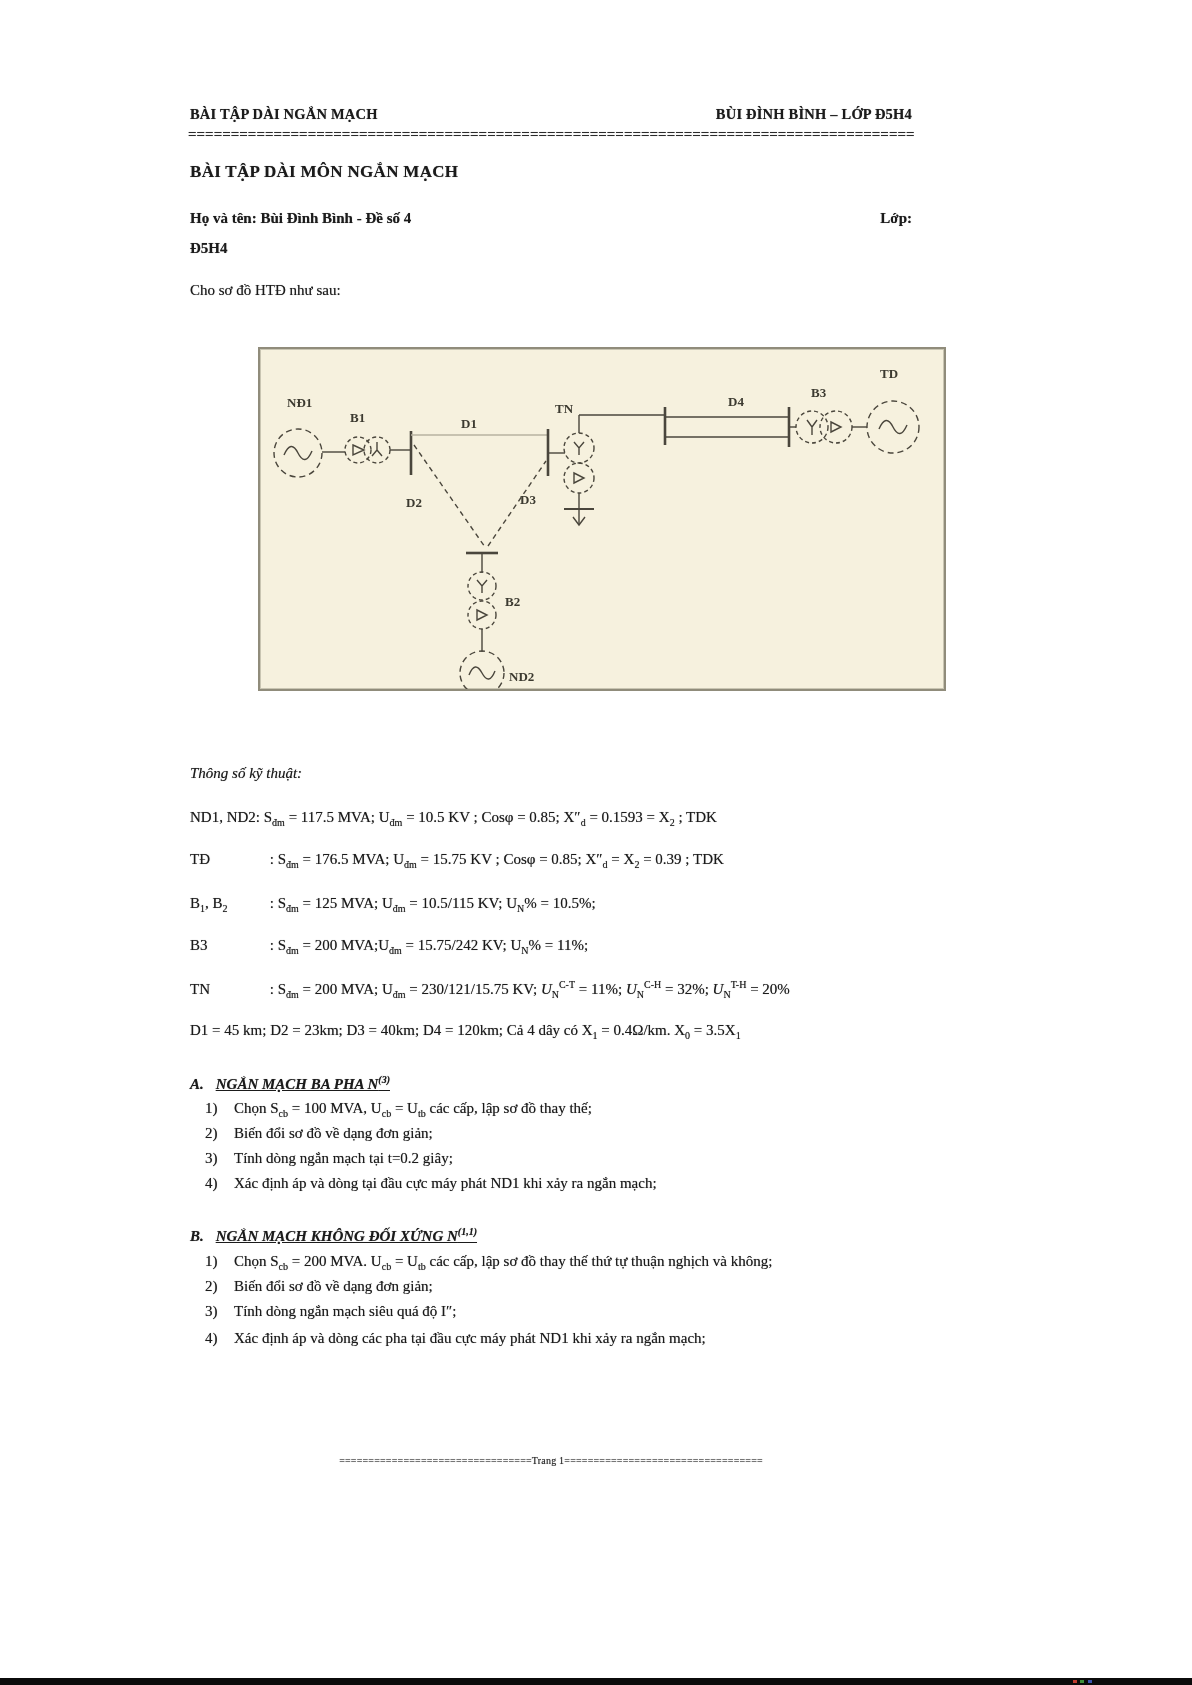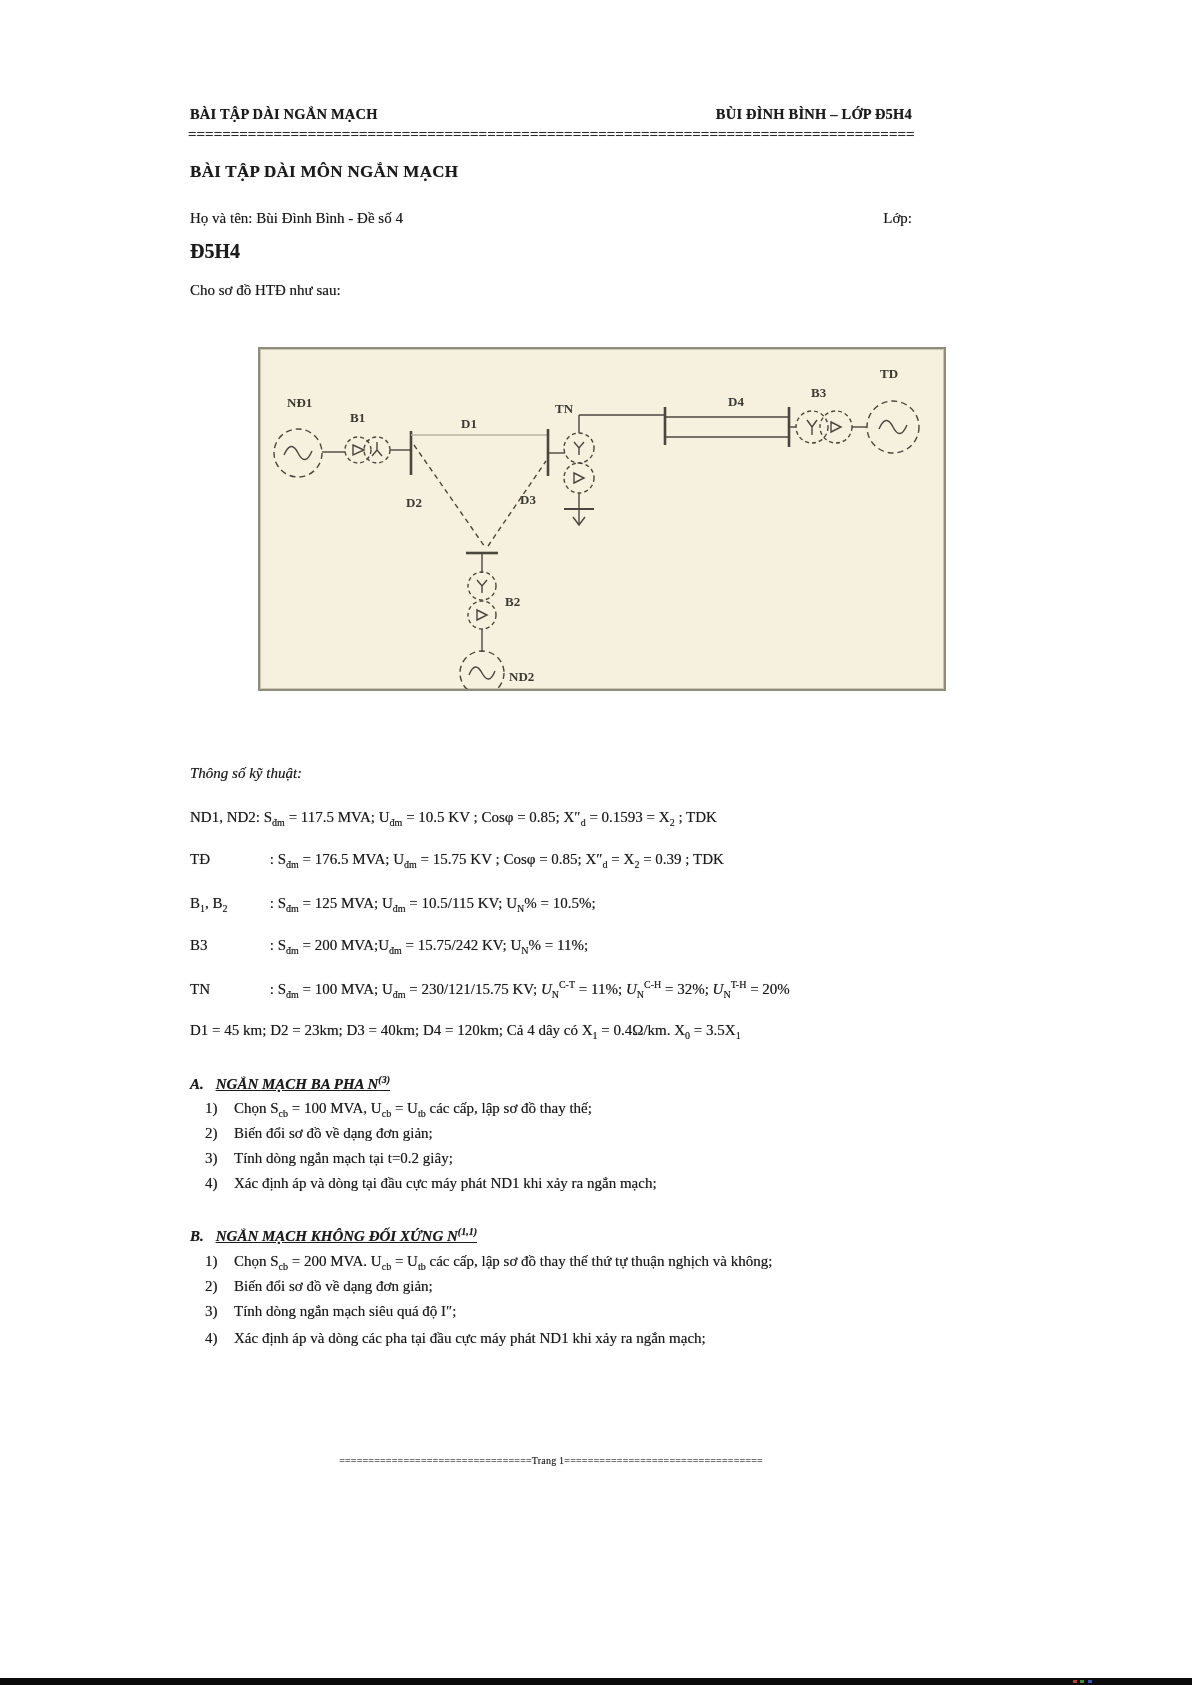--- a/index.html
+++ b/index.html
@@ -9,22 +9,22 @@
     overflow:hidden;
   }
   .abs{position:absolute;}
   .scan{text-shadow:0 0 0.7px rgba(25,25,25,0.6);}
   .hdr-row{top:106px;left:190px;width:722px;display:flex;justify-content:space-between;
     font-weight:bold;font-size:14.5px;letter-spacing:0.2px;gap:12px;}
   .rule{top:127px;left:188px;width:726px;font-weight:bold;font-size:15px;line-height:1;
     white-space:nowrap;overflow:hidden;color:#2a2a2a;}
   .doc-title{top:162px;left:190px;width:722px;font-weight:bold;font-size:17px;letter-spacing:0.3px;}
   .student-row{top:210px;left:190px;width:722px;display:flex;justify-content:space-between;
-    font-weight:normal;font-size:15px;}
-  .class-value{top:240px;left:190px;font-weight:bold;font-size:20px;}
+    font-weight:bold;font-size:15px;}
+  .class-value{top:240px;left:190px;font-weight:bold;font-size:15px;}
   .intro{top:282px;left:190px;font-size:15px;}
   .diagram-box{top:347px;left:258px;width:688px;height:344px;background:#f6f1de;
     border:2px solid #908c7b;box-sizing:border-box;box-shadow:inset 0 0 0 1px #c9c5b2;}
   .spec-heading{top:765px;left:190px;font-style:italic;font-size:15px;}
   .spec-row{left:190px;width:740px;font-size:15px;white-space:nowrap;}
   .spec-row sub,.spec-row sup,.item sub,.item sup{font-size:10px;letter-spacing:0;}
   .lbl-fixed{display:inline-block;width:76px;}
   .sec-head{left:190px;font-size:15px;font-weight:bold;font-style:italic;white-space:nowrap;}
   .sec-head .u{text-decoration:underline;margin-left:12px;}
   .sec-head sup{font-size:10px;}
@@ -164,21 +164,21 @@
 <div class="abs scan spec-row" style="top:895px">
   <span class="lbl-fixed"><span>B</span><sub>1</sub><span>, B</span><sub>2</sub></span>
   <span><span>:  S</span><sub>đm</sub><span> = 125 MVA; U</span><sub>đm</sub><span> = 10.5/115 KV;  U</span><sub>N</sub><span>% = 10.5%;</span></span>
 </div>
 <div class="abs scan spec-row" style="top:937px">
   <span class="lbl-fixed"><span>B3</span></span>
   <span><span>:  S</span><sub>đm</sub><span> = 200 MVA;U</span><sub>đm</sub><span> = 15.75/242 KV;  U</span><sub>N</sub><span>% = 11%;</span></span>
 </div>
 <div class="abs scan spec-row" style="top:979px">
   <span class="lbl-fixed"><span>TN</span></span>
-  <span><span>:  S</span><sub>đm</sub><span> = 100 MVA; U</span><sub>đm</sub><span> = 230/121/15.75 KV;  </span><span style="font-style: italic;">U</span><sub>N</sub><sup>C-T</sup><span> = 11%; </span><span style="font-style: italic;">U</span><sub>N</sub><sup>C-H</sup><span> = 32%;  </span><span style="font-style: italic;">U</span><sub>N</sub><sup>T-H</sup><span> = 20%</span></span>
+  <span><span>:  S</span><sub>đm</sub><span> = 200 MVA; U</span><sub>đm</sub><span> = 230/121/15.75 KV;  </span><span style="font-style: italic;">U</span><sub>N</sub><sup>C-T</sup><span> = 11%; </span><span style="font-style: italic;">U</span><sub>N</sub><sup>C-H</sup><span> = 32%;  </span><span style="font-style: italic;">U</span><sub>N</sub><sup>T-H</sup><span> = 20%</span></span>
 </div>
 <div class="abs scan spec-row" style="top:1022px">
   <span><span>D1 = 45 km; D2 = 23km; D3 = 40km; D4 = 120km; Cả 4 dây có X</span><sub>1</sub><span> = 0.4Ω/km. X</span><sub>0</sub><span> = 3.5X</span><sub>1</sub></span>
 </div>
 
 <div class="abs scan sec-head" style="top:1074px">
   <span>A.</span><span class="u"><span>NGẮN MẠCH BA PHA N</span><sup>(3)</sup></span>
 </div>
 <div class="abs scan item" style="top:1100px">
   <span class="num">1)</span><span><span>Chọn S</span><sub>cb</sub><span> = 100 MVA, U</span><sub>cb</sub><span> = U</span><sub>tb</sub><span> các cấp, lập sơ đồ thay thế;</span></span>

